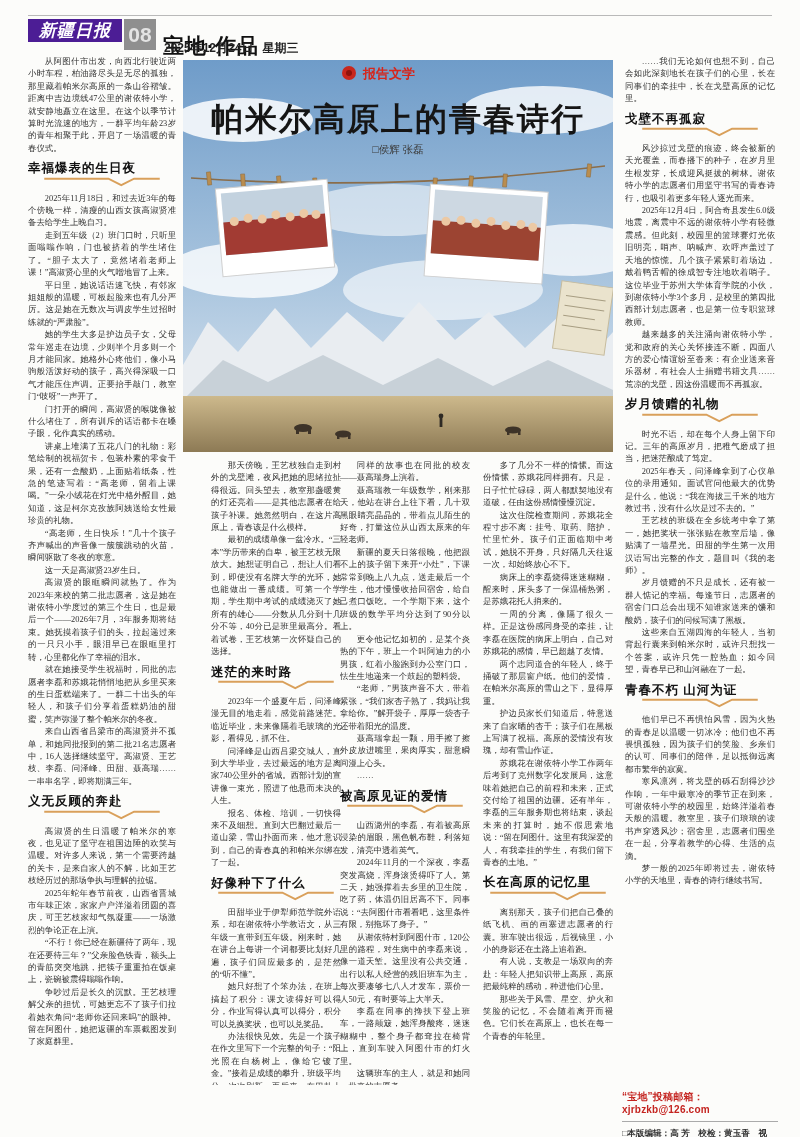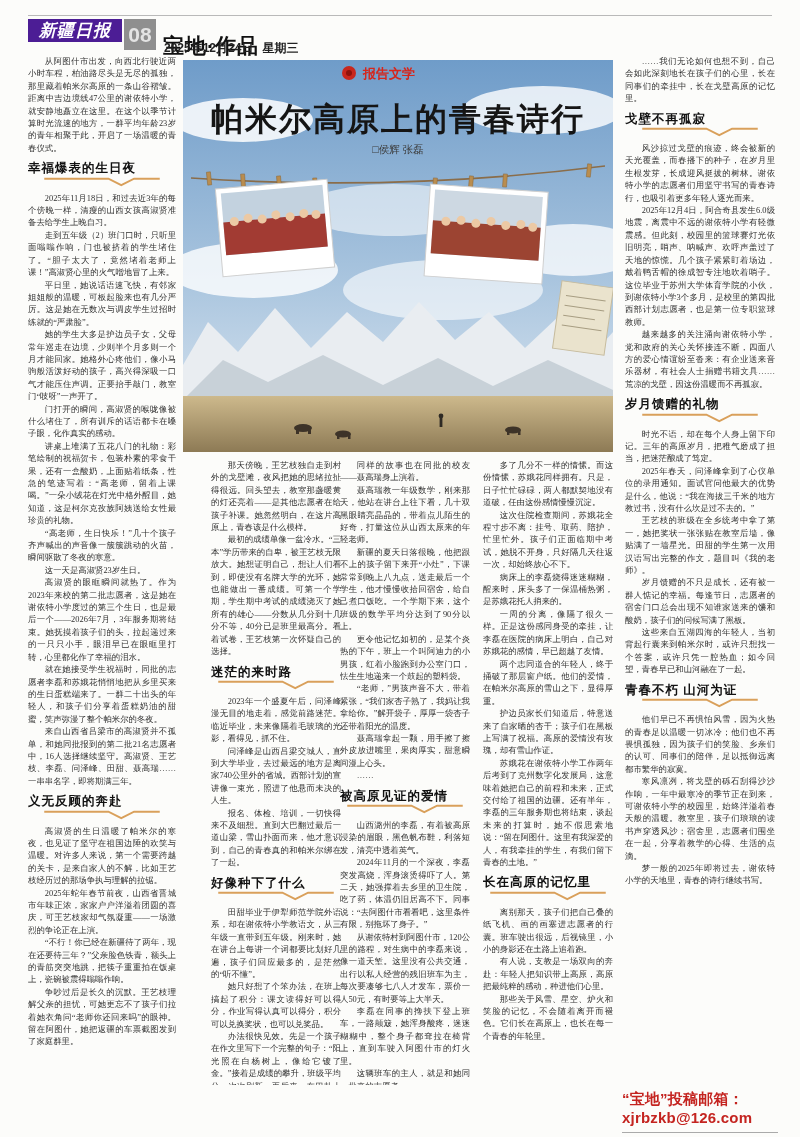--- a/index.html
+++ b/index.html
@@ -27,21 +27,21 @@
   .col5{left:625px;top:56px;width:150px;height:1022px;}
   
   .sec-h{margin:7px 0 6px 0;text-align:left;}
   .sec-h-t{font-size:12.5px;font-weight:900;color:#111;letter-spacing:1px;}
   .sec-h-line{width:126px;height:11px;display:block;margin:1px auto 0 auto;}
   .sec-h-line path{fill:none;stroke:#d9a05b;stroke-width:2;stroke-linejoin:miter;}
   
   .hero{position:absolute;left:183px;top:60px;width:430px;height:392px;}
   
   .footer{position:absolute;left:622px;top:1090px;width:156px;}
-  .submit-line{color:#c42420;font-size:15px;font-weight:bold;letter-spacing:0.2px;}
+  .submit-line{color:#c42420;font-size:10px;font-weight:bold;letter-spacing:0.2px;}
   .footer-rule{height:1px;background:#aaa;margin:6px 0 6px 0;}
   .editors{font-size:8.6px;color:#333;font-weight:bold;}
 </style>
 </head>
 <body>
 
 <div class="page">
 
   <div class="toprule"></div>
   <div class="nameplate">新疆日报</div>

